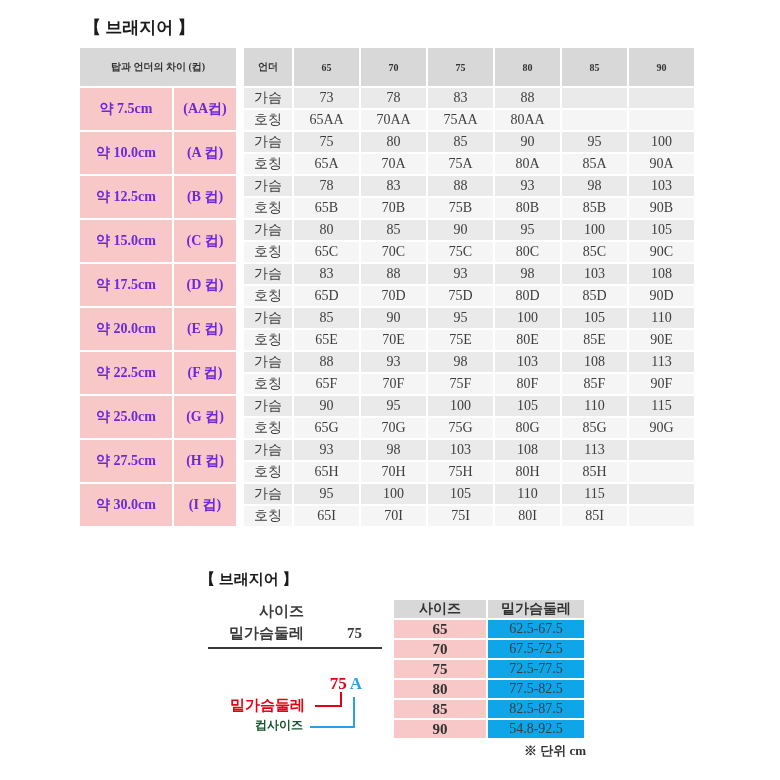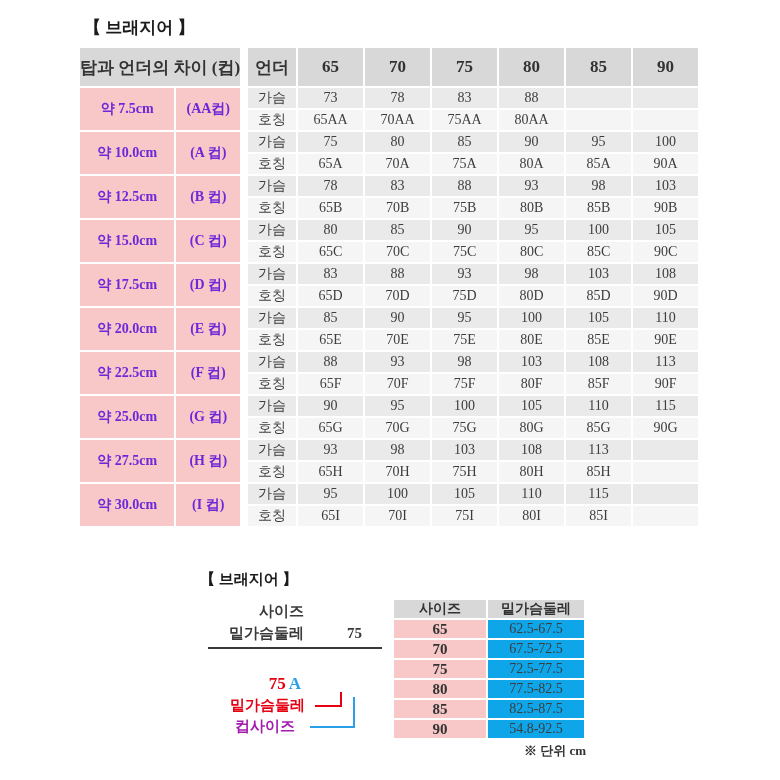--- a/index.html
+++ b/index.html
@@ -14,44 +14,44 @@
 
   
   table.size-chart {
     position:absolute; left:78px; top:46px;
     border-collapse:separate; border-spacing:2px;
     table-layout:fixed;
   }
   .size-chart td, .size-chart th {
     text-align:center; vertical-align:middle; padding:0; overflow:hidden; white-space:nowrap;
   }
-  .size-chart th.hdr { background:#d8d8d8; font-weight:bold; font-size:17px; color:#333333; height:38px; }
+  .size-chart th.hdr { background:#d8d8d8; font-weight:bold; font-size:10px; color:#333333; height:38px; }
   .size-chart td.pink { background:#f8c8c8; font-weight:bold; font-size:15px; color:#6d28d9; }
   .size-chart td.gap, .size-chart th.gap { background:transparent; }
   .size-chart tr.chest-row td { background:#eaeaea; height:20px; font-size:14px; }
   .size-chart tr.name-row  td { background:#f5f5f5; height:20px; font-size:14px; }
   .size-chart tr.chest-row td.pink, .size-chart tr.chest-row td.gap { background:#f8c8c8; }
   .size-chart tr.chest-row td.gap { background:transparent; }
 
   
   .calc {
     position:absolute; left:208px; top:600px; width:174px;
     border-bottom:2px solid #3a3a3a; padding-bottom:3px;
   }
   .calc-row { display:flex; height:22px; line-height:22px; font-size:15px; font-weight:bold; color:#3a3a3a; }
   .calc-label { flex:1; text-align:right; }
   .calc-value { width:58px; text-align:right; margin-right:20px; }
   .result {
-    position:absolute; left:208px; top:674px; width:154px; text-align:center;
+    position:absolute; left:208px; top:674px; width:154px; text-align:right;
     font-size:17px; font-weight:bold; white-space:nowrap;
   }
   .result .num { color:#e60012; }
   .result .cup { color:#2b9fe8; margin-left:3px; }
   .callout-under { position:absolute; left:230px; top:696px; font-size:15px; font-weight:bold; color:#e60012; white-space:nowrap; }
-  .callout-cup   { position:absolute; left:235px; top:717px; font-size:15px; font-weight:bold; color:#a21caf; white-space:nowrap; }
+  .callout-cup   { position:absolute; left:255px; top:717px; font-size:12px; font-weight:bold; color:#14532d; white-space:nowrap; }
   .line-under { position:absolute; left:315px; top:692px; width:25px; height:13px;
                 border-bottom:2px solid #e60012; border-right:2px solid #e60012; }
   .line-cup   { position:absolute; left:310px; top:697px; width:43px; height:29px;
                 border-bottom:2px solid #2b9fe8; border-right:2px solid #2b9fe8; }
 
   
   table.mini-table {
     position:absolute; left:392px; top:598px;
     border-collapse:separate; border-spacing:2px; table-layout:fixed;
   }

